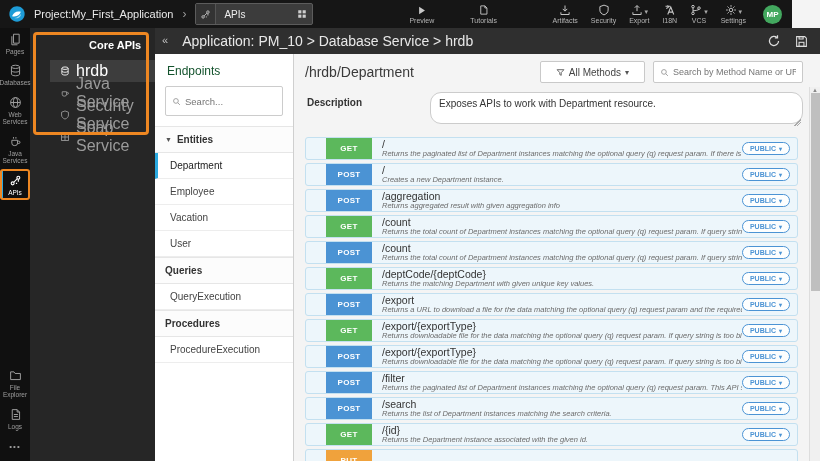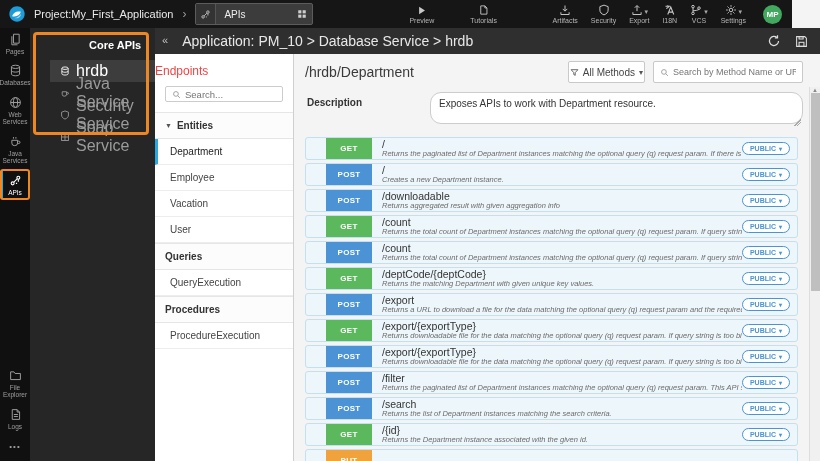--- a/index.html
+++ b/index.html
@@ -54,38 +54,38 @@
   
   .mainbar { position:absolute; top:28px; left:155px; width:665px; height:26px; background:#2f2f2f;
     display:flex; align-items:center; z-index:15; }
   .collapse-btn { color:#c3c3c3; font-size:11px; padding:0 6px 2px 7px; cursor:pointer; }
   .breadcrumb { color:#e8e8e8; font-size:14px; margin-left:8px; }
   .mainbar-actions { margin-left:auto; display:flex; align-items:center; gap:14px; margin-right:12px; color:#ddd; }
 
   
   .endpoints { position:absolute; top:54px; left:155px; width:139px; height:407px; background:#fff;
     border-right:1px solid #cfcfcf; z-index:5; }
-  .ep-title { font-size:12px; color:#ef4444; padding:10px 0 8px; }
-  .ep-search { margin:0 10px 10px; height:16px; border:1px solid #ccc; border-radius:2px;
+  .ep-title { font-size:12px; color:#14532d; padding:10px 12px 8px; }
+  .ep-search { margin:0 10px 10px; height:30px; border:1px solid #ccc; border-radius:2px;
     display:flex; align-items:center; padding:0 6px; gap:4px; color:#999; background:#fff; }
   .ep-search input { border:none; outline:none; width:90px; font-size:9.5px; color:#555;
     font-family:"Liberation Sans", sans-serif; }
   .ep-sec { font-size:10px; font-weight:bold; color:#333; padding:7px 10px;
     border-top:1px solid #e6e6e6; border-bottom:1px solid #e6e6e6; background:#fcfcfc;
     display:flex; align-items:center; gap:5px; }
   .ep-sec .tri { font-size:7px; color:#555; }
   .ep-item { font-size:10px; color:#444; padding:7px 10px 7px 15px; border-bottom:1px solid #ededed; cursor:pointer; }
   .ep-item.selected { border-left:3px solid #2aa9e0; padding-left:12px; color:#222; }
 
   
   .main { position:absolute; top:54px; left:294px; width:526px; height:407px; background:#f4f4f4; }
   .main-head { display:flex; align-items:center; padding:7px 17px 5px 11px; gap:8px; }
   .page-title { font-size:14px; color:#3a3a3a; flex:1; }
   .methods-dd { height:22px; background:#fff; border:1px solid #c9c9c9; border-radius:2px;
-    display:flex; align-items:center; gap:4px; padding:0 1px; font-size:10px; color:#444; cursor:pointer; }
+    display:flex; align-items:center; gap:4px; padding:0 15px; font-size:10px; color:#444; cursor:pointer; }
   .methods-dd .dd-caret { font-size:8px; color:#555; }
   .m-search { height:22px; width:150px; background:#fff; border:1px solid #c9c9c9; border-radius:2px;
     display:flex; align-items:center; gap:4px; padding:0 6px; color:#999; }
   .m-search input { border:none; outline:none; flex:1; min-width:0; font-size:9px; color:#555;
     font-family:"Liberation Sans", sans-serif; }
   .desc-row { display:flex; padding:4px 17px 7px 13px; }
   .desc-label { width:123px; font-size:10px; font-weight:bold; color:#333; padding-top:5px; }
   .desc-box { flex:1; height:32px; border:1px solid #ccc; border-radius:11px; background:#fff;
     font-size:10px; color:#333; padding:5px 8px; resize:none; outline:none;
     font-family:"Liberation Sans", sans-serif; position:relative; }
@@ -416,21 +416,21 @@
           </span>
         <span class="pub-badge">
             <span>PUBLIC</span>
             <span class="pb-caret">▾</span>
           </span>
       </div>
 
       <div class="api-row">
         <span class="m-badge" data-method="POST">POST</span>
         <span class="api-txt">
-            <span class="api-path">/downloadable</span>
+            <span class="api-path">/aggregation</span>
             <span class="api-desc">Returns aggregated result with given aggregation info</span>
           </span>
         <span class="pub-badge">
             <span>PUBLIC</span>
             <span class="pb-caret">▾</span>
           </span>
       </div>
 
       <div class="api-row">
         <span class="m-badge" data-method="GET">GET</span>

